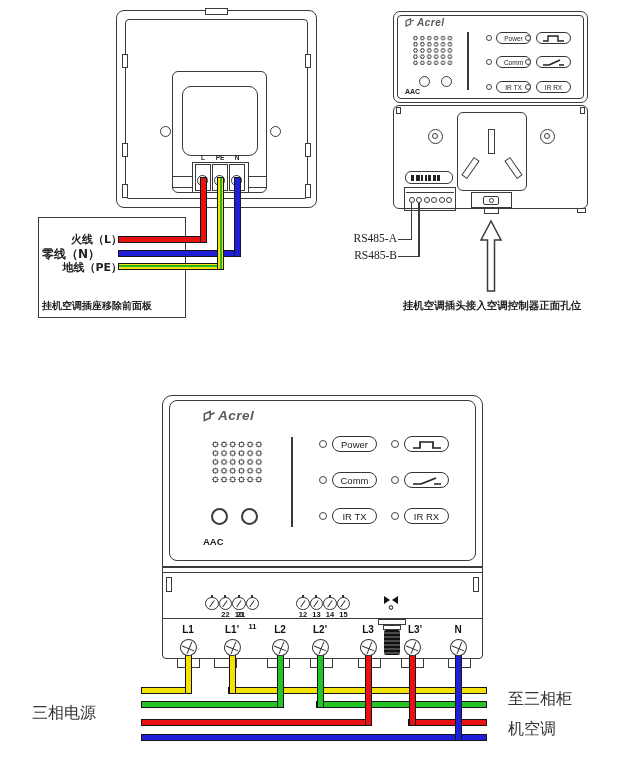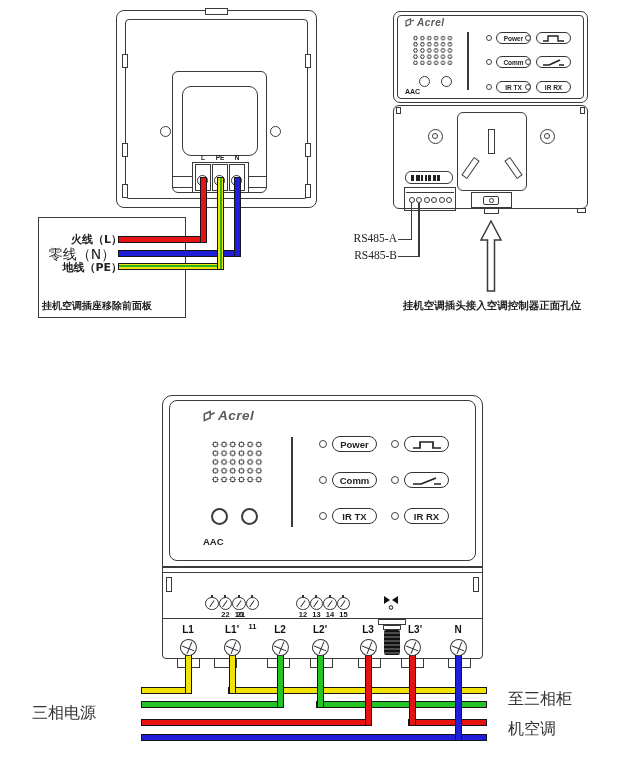--- a/index.html
+++ b/index.html
@@ -22,21 +22,21 @@
   .scX::before{transform:rotate(45deg);} .scX::after{transform:rotate(-45deg);}
   .scP{position:absolute;box-sizing:border-box;border:1.5px solid #333;border-radius:50%;background:#fff;transform:rotate(22deg);}
   .scP::before{content:"";position:absolute;left:8%;right:8%;top:50%;height:1.6px;background:#333;}
   .scP::after{content:"";position:absolute;top:8%;bottom:8%;left:50%;width:1.6px;background:#333;}
   .scS{position:absolute;box-sizing:border-box;border:1.5px solid #333;border-radius:50%;background:#fff;}
   .scS::after{content:"";position:absolute;left:14%;right:14%;top:50%;height:1.4px;background:#333;transform:rotate(-55deg);}
   .scS::before{content:"";position:absolute;top:-3px;left:50%;margin-left:-1px;width:2px;height:3px;background:#333;}
   
   .led{position:absolute;box-sizing:border-box;border:1.5px solid #444;border-radius:50%;background:#fff;}
   .pill{position:absolute;box-sizing:border-box;border:1.3px solid #333;border-radius:6px;background:#fff;
-        display:flex;align-items:center;justify-content:center;font-weight:bold;color:#222;white-space:nowrap;}
+        display:flex;align-items:center;justify-content:center;font-weight:normal;color:#222;white-space:nowrap;}
   .pillD{font-size:6.5px;width:35px;height:12px;}
   .pillT{font-size:9.5px;width:45px;height:16px;border-radius:8px;}
   
   .spkD{position:absolute;width:41px;height:31px;
     background-image:radial-gradient(circle,rgba(0,0,0,0) 1.1px,#555 1.1px,#555 2.1px,rgba(0,0,0,0) 2.2px);
     background-size:6.9px 6.2px;}
   .spkT{position:absolute;width:52px;height:44px;
     background-image:radial-gradient(circle,rgba(0,0,0,0) 1.6px,#555 1.6px,#555 2.9px,rgba(0,0,0,0) 3px);
     background-size:8.7px 8.8px;}
   .logo{position:absolute;font-style:italic;font-weight:bold;color:#5a5a5a;letter-spacing:.5px;display:flex;align-items:center;gap:2px;}
@@ -78,21 +78,21 @@
     <div class="b1 nofill" style="left:194.5px;top:164px;width:16px;height:27px;"></div>
     <div class="b1 nofill" style="left:211.5px;top:164px;width:16px;height:27px;"></div>
     <div class="b1 nofill" style="left:228.5px;top:164px;width:16px;height:27px;"></div>
     <div class="scX" style="left:197px;top:174.5px;width:11px;height:11px;"></div>
     <div class="scX" style="left:214px;top:174.5px;width:11px;height:11px;"></div>
     <div class="scX" style="left:231px;top:174.5px;width:11px;height:11px;"></div>
   </div>
 
   <div class="b nofill" style="left:38px;top:217px;width:148px;height:101px;"></div>
   <div class="abs cjk" style="left:42px;top:232px;width:80px;text-align:right;font-size:11px;font-weight:600;">火线（L）</div>
-  <div class="abs cjk" style="left:42px;top:246px;width:80px;text-align:center;font-size:14px;font-weight:400;">零线（N）</div>
+  <div class="abs cjk" style="left:42px;top:246px;width:80px;text-align:left;font-size:12px;font-weight:700;">零线（N）</div>
   <div class="abs cjk" style="left:42px;top:260px;width:80px;text-align:right;font-size:11px;font-weight:600;">地线（PE）</div>
   <div class="abs cjk" style="left:42px;top:299px;width:142px;font-size:10px;font-weight:600;">挂机空调插座移除前面板</div>
 
   <div class="wire wR" style="left:118px;top:236px;width:89px;height:7px;"></div>
   <div class="wire wB" style="left:118px;top:250px;width:123px;height:7px;"></div>
   <div class="wire wPEh" style="left:118px;top:263px;width:106px;height:7px;"></div>
   <div class="wire wR" style="left:199.5px;top:177px;width:7px;height:66px;"></div>
   <div class="wire wB" style="left:233.5px;top:177px;width:7px;height:80px;"></div>
   <div class="wire wPEv" style="left:216.5px;top:177px;width:7px;height:93px;"></div>
 

